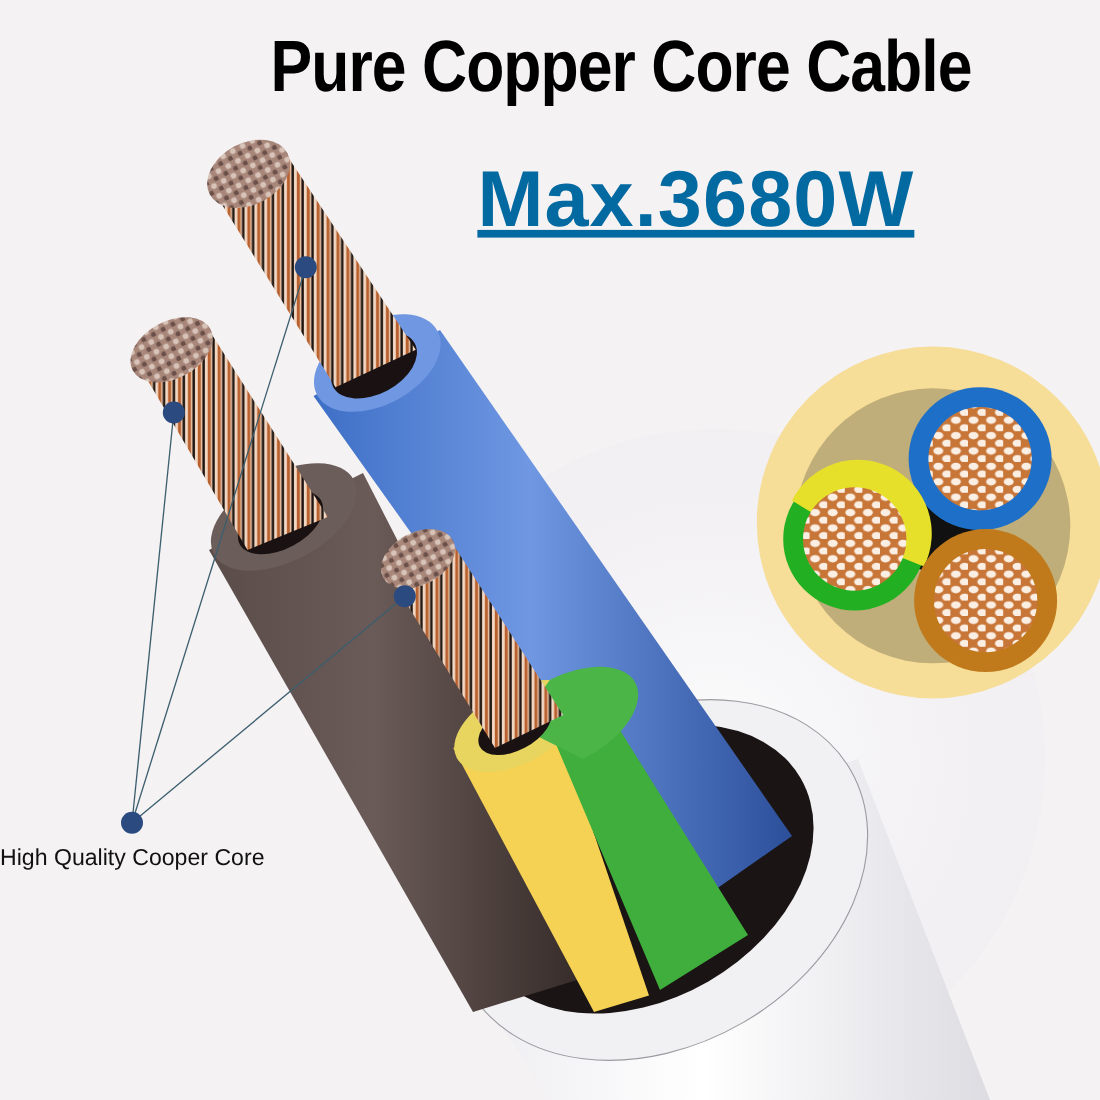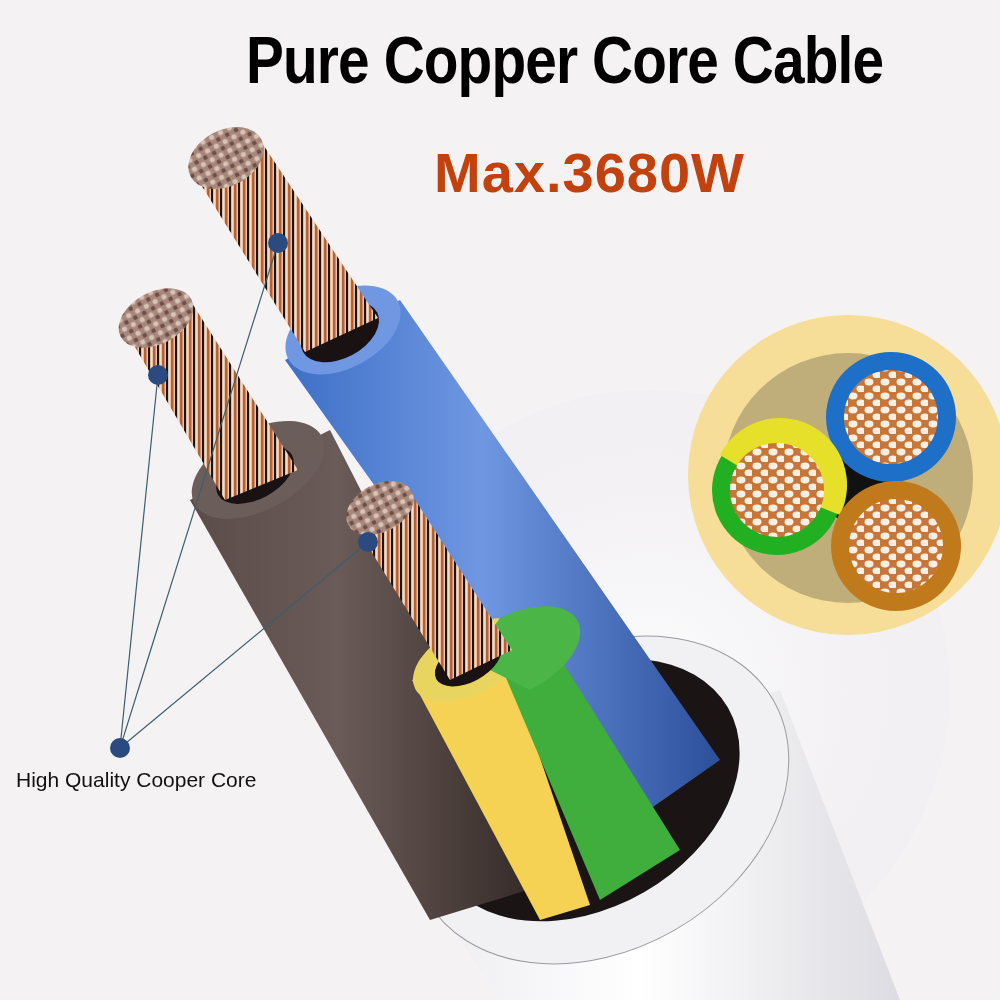--- a/index.html
+++ b/index.html
@@ -7,24 +7,24 @@
     .scene { position:absolute; left:0; top:0; width:1000px; height:1000px; }
     .title {
       position:absolute; left:246px; top:22px; width:700px;
       font-family:"Liberation Sans", sans-serif; font-weight:bold;
       font-size:66px; letter-spacing:-1px; color:#000;
       transform:scaleX(0.86); transform-origin:left top; white-space:nowrap;
     }
     .subtitle {
       position:absolute; left:434px; top:140px;
       font-family:"Liberation Sans", sans-serif; font-weight:bold;
-      font-size:56px; color:#c2410c; white-space:nowrap; letter-spacing:1px;
+      font-size:72px; color:#0369a1; white-space:nowrap; letter-spacing:1px;text-decoration:underline;
     }
     .callout-label {
-      position:absolute; left:16px; top:768px;
+      position:absolute; left:0; top:768px;
       font-family:"Liberation Sans", sans-serif; font-size:21px; color:#111; white-space:nowrap;
     }
   </style>
 </head>
 <body>
 
 <svg class="scene" viewBox="0 0 1000 1000" xmlns="http://www.w3.org/2000/svg">
   <defs>
     <pattern id="strands" width="9" height="40" patternUnits="userSpaceOnUse">
       <rect width="9" height="40" fill="#e9c2a6"></rect>

